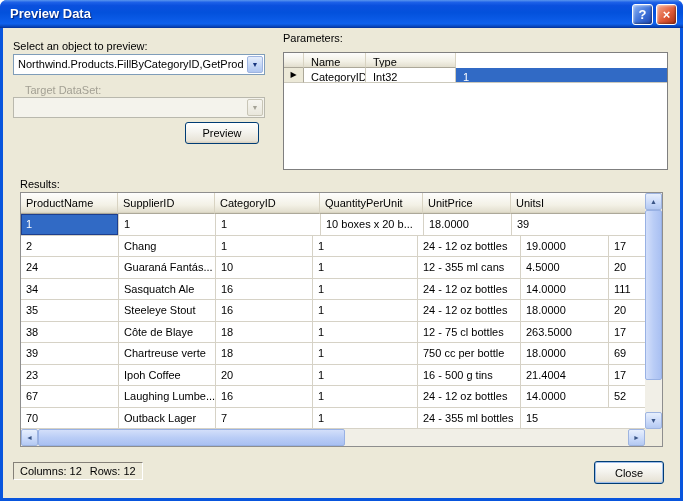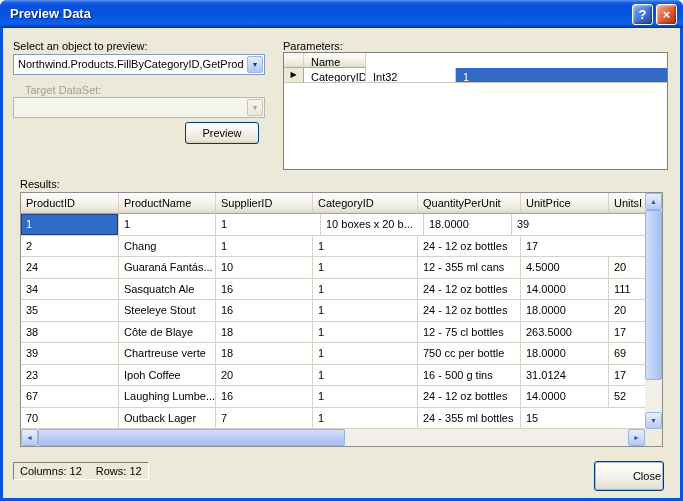--- a/index.html
+++ b/index.html
@@ -70,21 +70,21 @@
   .vtrack{flex:1;position:relative;}
   .vthumb{position:absolute;top:0;left:0;right:0;height:84%;background:linear-gradient(90deg,#D3DFFA,#BACDF6 50%,#A9C0F2);
     border:1px solid #98B1E4;border-radius:2px;box-sizing:border-box;}
   .hscroll{position:absolute;left:0;bottom:0;right:17px;height:17px;background:#F1EFE7;display:flex;}
   .htrack{flex:1;position:relative;}
   .hthumb{position:absolute;left:0;top:0;bottom:0;width:52%;background:linear-gradient(180deg,#D3DFFA,#BACDF6 50%,#A9C0F2);
     border:1px solid #98B1E4;border-radius:2px;box-sizing:border-box;}
   .scroll-corner{position:absolute;right:0;bottom:0;width:17px;height:17px;background:#EEEBDD;}
 
   .status-box{position:absolute;left:10px;top:434px;height:18px;box-sizing:border-box;padding:0 6px;font-size:11px;
-    border:1px solid;border-color:#848078 #FFFFFF #FFFFFF #848078;background:#ECE9D8;display:flex;align-items:center;gap:14px;white-space:nowrap;}
+    border:1px solid;border-color:#848078 #FFFFFF #FFFFFF #848078;background:#ECE9D8;display:flex;align-items:center;gap:8px;white-space:nowrap;}
 </style>
 </head>
 <body>
 
 <div class="window">
   <div class="titlebar">
     <span class="title-text">Preview Data</span>
     <span class="tb-btn help-btn">
       <span class="tb-glyph">?</span>
     </span>
@@ -106,41 +106,41 @@
     <div class="lbl disabled" style="left:22px;top:56px;">Target DataSet:</div>
     <div class="combo disabled" style="left:10px;top:69px;width:252px;">
       <span class="combo-text"></span>
       <span class="combo-btn">
         <span class="combo-arrow">▼</span>
       </span>
     </div>
 
     <button class="xp-btn" style="left:182px;top:94px;width:74px;height:22px;">Preview</button>
 
-    <div class="lbl" style="left:280px;top:12px;">Parameters:</div>
+    <div class="lbl" style="left:280px;top:4px;">Parameters:</div>
     <div class="pgrid" style="left:280px;top:24px;width:385px;height:118px;">
       <div class="prow phead">
         <div class="pcell psel"></div>
         <div class="pcell pname">Name</div>
+        <div class="pcell ptype">Type</div>
       </div>
       <div class="prow">
         <div class="pcell psel">
           <span class="row-ind">▶</span>
         </div>
         <div class="pcell pname">CategoryID</div>
         <div class="pcell ptype">Int32</div>
         <div class="pcell pvalue selected">1</div>
       </div>
     </div>
 
     <div class="lbl" style="left:17px;top:150px;">Results:</div>
     <div class="rgrid" style="left:17px;top:164px;width:643px;height:255px;">
       <div class="rgrid-inner">
         <div class="grid-row grid-head">
-          <div class="gcell ghead c0">ProductID</div>
           <div class="gcell ghead c1">ProductName</div>
           <div class="gcell ghead c2">SupplierID</div>
           <div class="gcell ghead c3">CategoryID</div>
           <div class="gcell ghead c4">QuantityPerUnit</div>
           <div class="gcell ghead c5">UnitPrice</div>
           <div class="gcell ghead c6">UnitsI</div>
         </div>
         <div>
             <div class="grid-row">
               <div class="gcell c0 selected">1</div>
@@ -149,20 +149,21 @@
               <div class="gcell c4">10 boxes x 20 b...</div>
               <div class="gcell c5">18.0000</div>
               <div class="gcell c6">39</div>
             </div>
             <div class="grid-row">
               <div class="gcell c0">2</div>
               <div class="gcell c1">Chang</div>
               <div class="gcell c2">1</div>
               <div class="gcell c3">1</div>
               <div class="gcell c4">24 - 12 oz bottles</div>
+              <div class="gcell c5">19.0000</div>
               <div class="gcell c6">17</div>
             </div>
             <div class="grid-row">
               <div class="gcell c0">24</div>
               <div class="gcell c1">Guaraná Fantás...</div>
               <div class="gcell c2">10</div>
               <div class="gcell c3">1</div>
               <div class="gcell c4">12 - 355 ml cans</div>
               <div class="gcell c5">4.5000</div>
               <div class="gcell c6">20</div>
@@ -202,21 +203,21 @@
               <div class="gcell c4">750 cc per bottle</div>
               <div class="gcell c5">18.0000</div>
               <div class="gcell c6">69</div>
             </div>
             <div class="grid-row">
               <div class="gcell c0">23</div>
               <div class="gcell c1">Ipoh Coffee</div>
               <div class="gcell c2">20</div>
               <div class="gcell c3">1</div>
               <div class="gcell c4">16 - 500 g tins</div>
-              <div class="gcell c5">31.0124</div>
+              <div class="gcell c5">21.4004</div>
               <div class="gcell c6">17</div>
             </div>
             <div class="grid-row">
               <div class="gcell c0">67</div>
               <div class="gcell c1">Laughing Lumbe...</div>
               <div class="gcell c2">16</div>
               <div class="gcell c3">1</div>
               <div class="gcell c4">24 - 12 oz bottles</div>
               <div class="gcell c5">14.0000</div>
               <div class="gcell c6">52</div>
@@ -255,16 +256,16 @@
           <span class="sarrow">►</span>
         </div>
       </div>
       <div class="scroll-corner"></div>
     </div>
 
     <div class="status-box">
       <span>Columns: 12</span>
       <span>Rows: 12</span>
     </div>
-    <button class="xp-btn close-dialog" style="left:591px;top:433px;width:70px;height:30px;text-align:right;">Close</button>
+    <button class="xp-btn close-dialog" style="left:591px;top:433px;width:70px;height:23px;">Close</button>
 
   </div>
 </div>
 
 </body></html>

